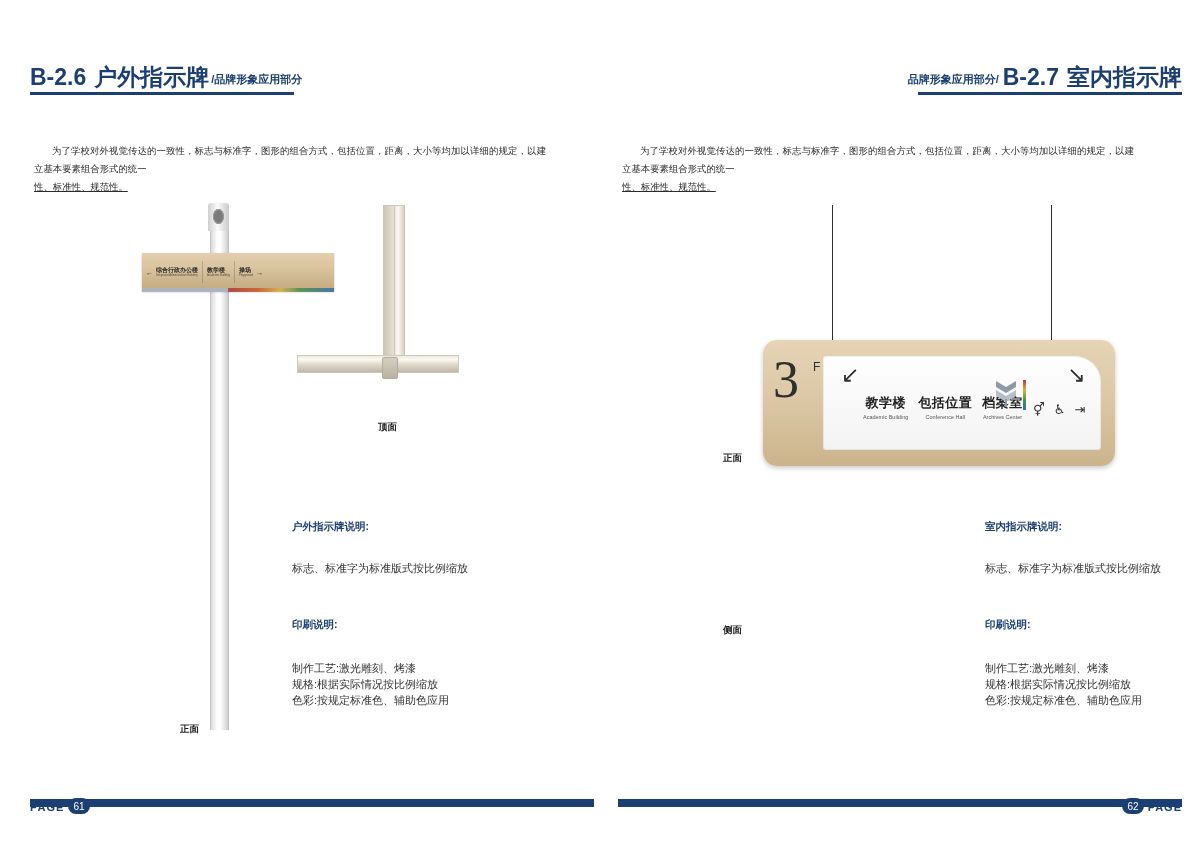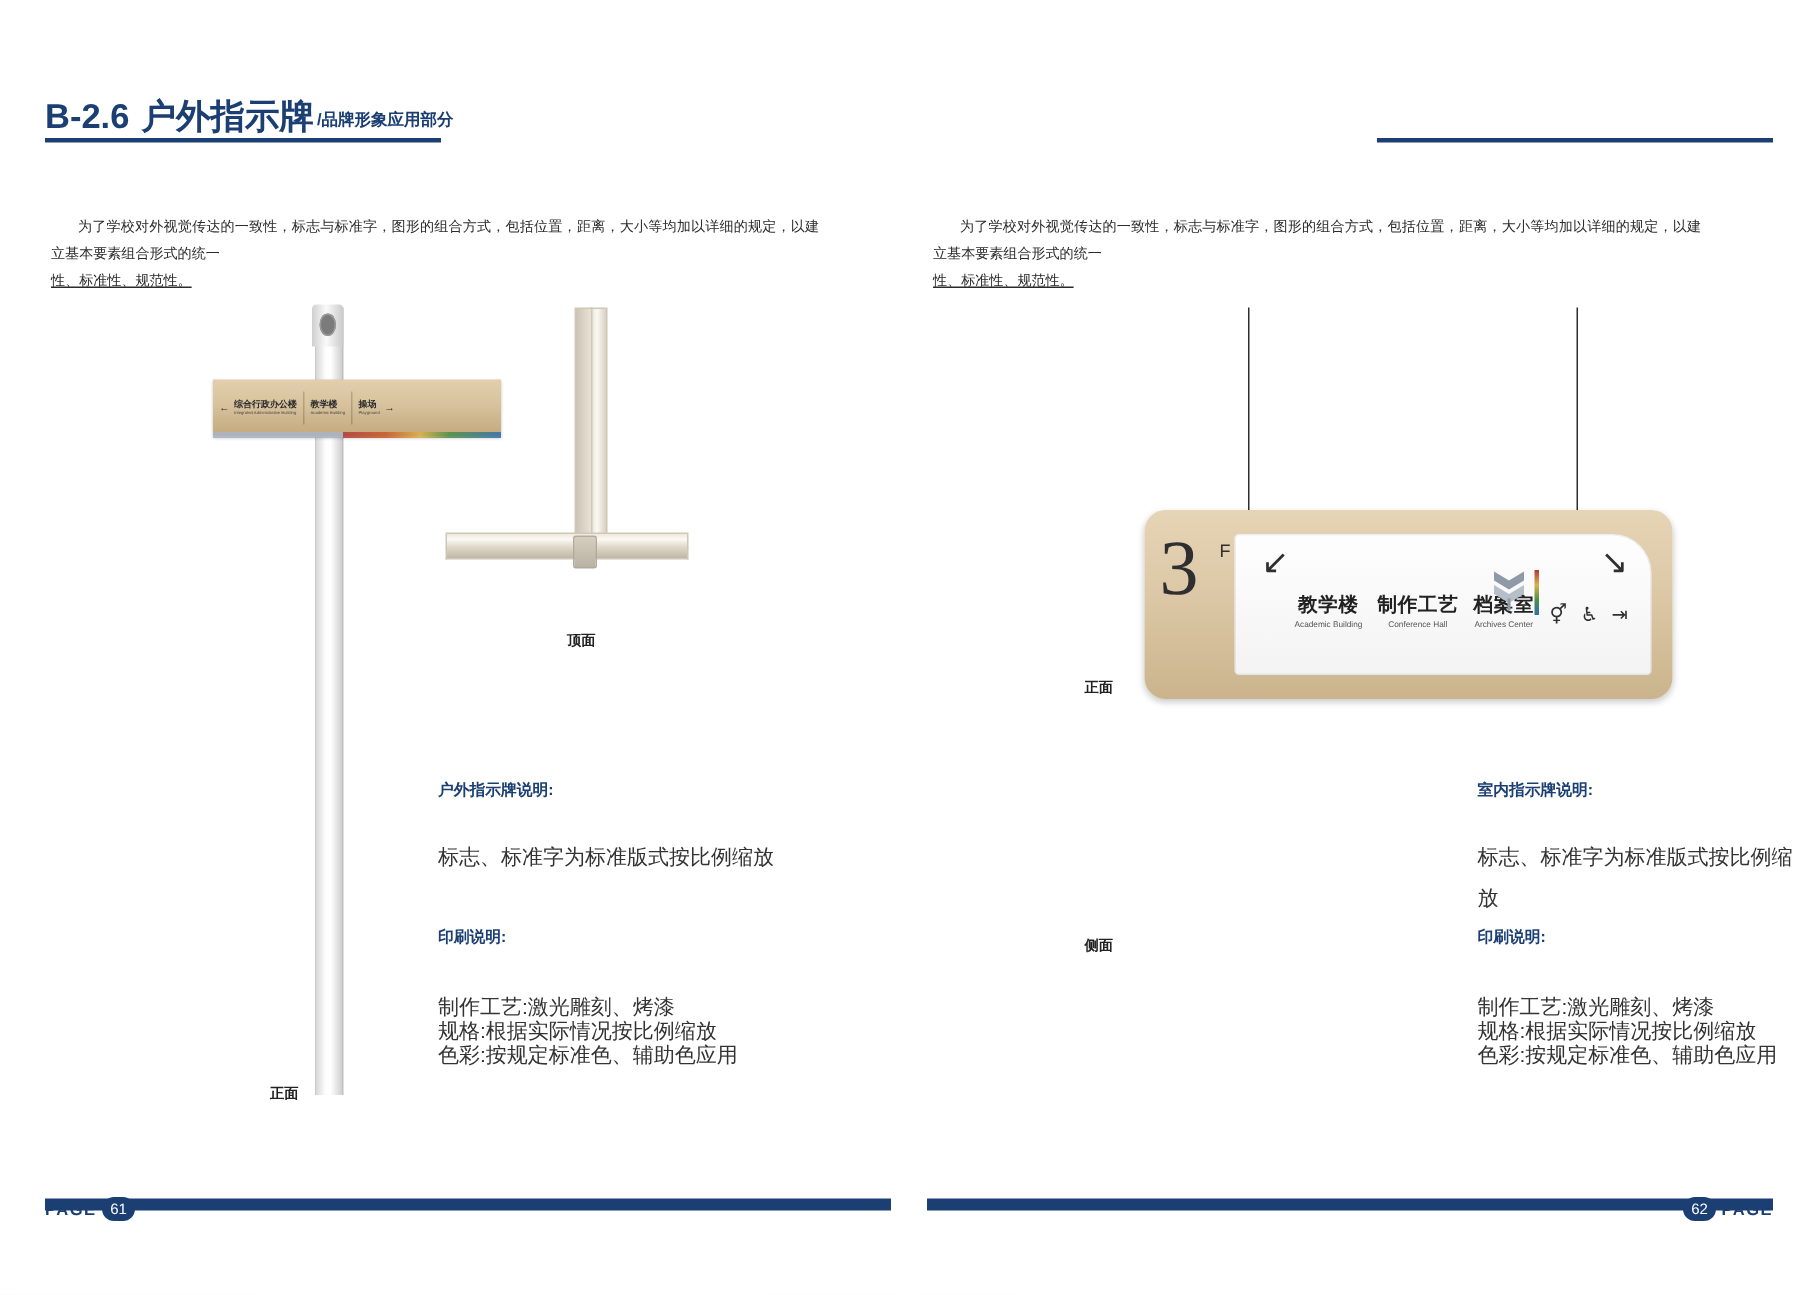--- a/index.html
+++ b/index.html
@@ -70,21 +70,21 @@
     font-size:10px;display:flex;align-items:center;justify-content:center;
   }
   .pagenum.left{left:56px;}
   .pagenum.right{right:56px;}
 
   
   .note-title{
     position:absolute;font-size:10.5px;font-weight:bold;color:#1b3f73;
   }
   .note-body{
-    position:absolute;font-size:14px;color:#333;line-height:1.95;
+    position:absolute;font-size:11px;color:#333;line-height:1.95;
   }
   .view-label{
     position:absolute;font-size:9.5px;font-weight:bold;color:#222;
   }
 
   
   .post{
     position:absolute;left:198px;top:205px;width:17px;height:525px;
     background:linear-gradient(to right,#d9d9d9 0%,#fdfdfd 35%,#ffffff 55%,#cfcfcf 100%);
     border-left:1px solid #c8c8c8;border-right:1px solid #c0c0c0;
@@ -269,20 +269,25 @@
     <div class="note-body" style="left:280px;top:674px">规格:根据实际情况按比例缩放</div>
     <div class="note-body" style="left:280px;top:690px">色彩:按规定标准色、辅助色应用</div>
 
     <div class="footer-bar left"></div>
     <div class="footer-word left">PAGE</div>
     <div class="pagenum left">61</div>
   </div>
 
   <div class="page right">
 
+    <div class="hdr right">
+      <span class="hdr-sub">品牌形象应用部分/</span>
+      <span class="hdr-code" style="margin-left:4px">B-2.7</span>
+      <span class="hdr-code" style="margin-left:8px">室内指示牌</span>
+    </div>
     <div class="hdr-rule right"></div>
 
     <div class="intro right" style="left:22px">
       <span style="display:block;text-indent:18px">为了学校对外视觉传达的一致性，标志与标准字，图形的组合方式，包括位置，距离，大小等均加以详细的规定，以建立基本要素组合形式的统一</span>
       <span class="l2">性、标准性、规范性。</span>
     </div>
 
     <div>
       <div class="wire" style="left:232px;top:205px;height:140px"></div>
       <div class="wire" style="left:451px;top:205px;height:140px"></div>
@@ -294,21 +299,21 @@
         <div class="ind-panel">
           <div class="ind-arrow" style="left:18px;top:6px">↙</div>
           <div class="ind-arrow" style="left:244px;top:6px">↘</div>
 
           <div class="ind-items">
             <div class="ind-item">
               <span class="ind-cn">教学楼</span>
               <span class="ind-en">Academic Building</span>
             </div>
             <div class="ind-item">
-              <span class="ind-cn">制作工艺</span>
+              <span class="ind-cn">包括位置</span>
               <span class="ind-en">Conference Hall</span>
             </div>
             <div class="ind-item">
               <span class="ind-cn">档案室</span>
               <span class="ind-en">Archives Center</span>
             </div>
           </div>
 
           <svg class="logo-mark" viewBox="0 0 26 30">
             <path d="M3 3 L13 9 L23 3 L23 9 L13 15 L3 9 Z" fill="#8e9aa8"></path>

